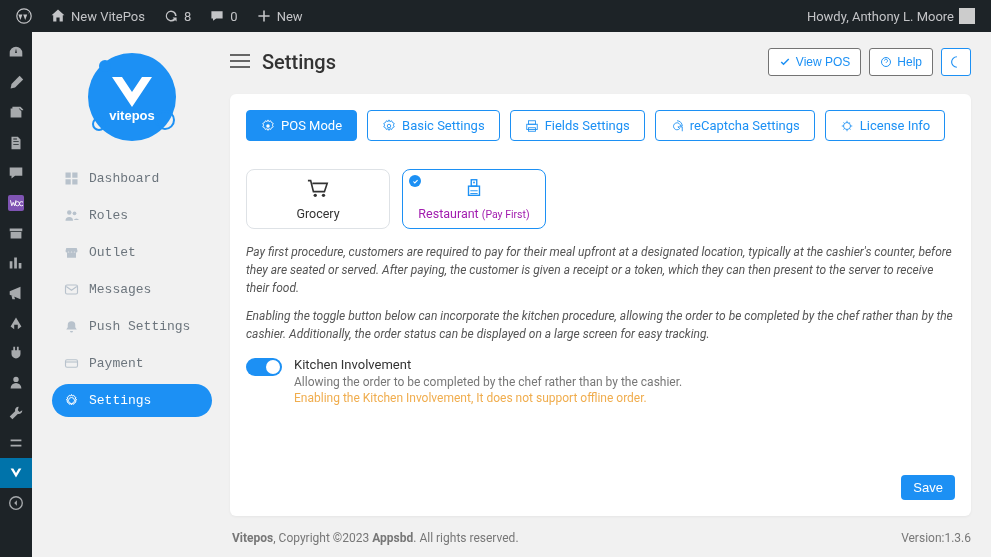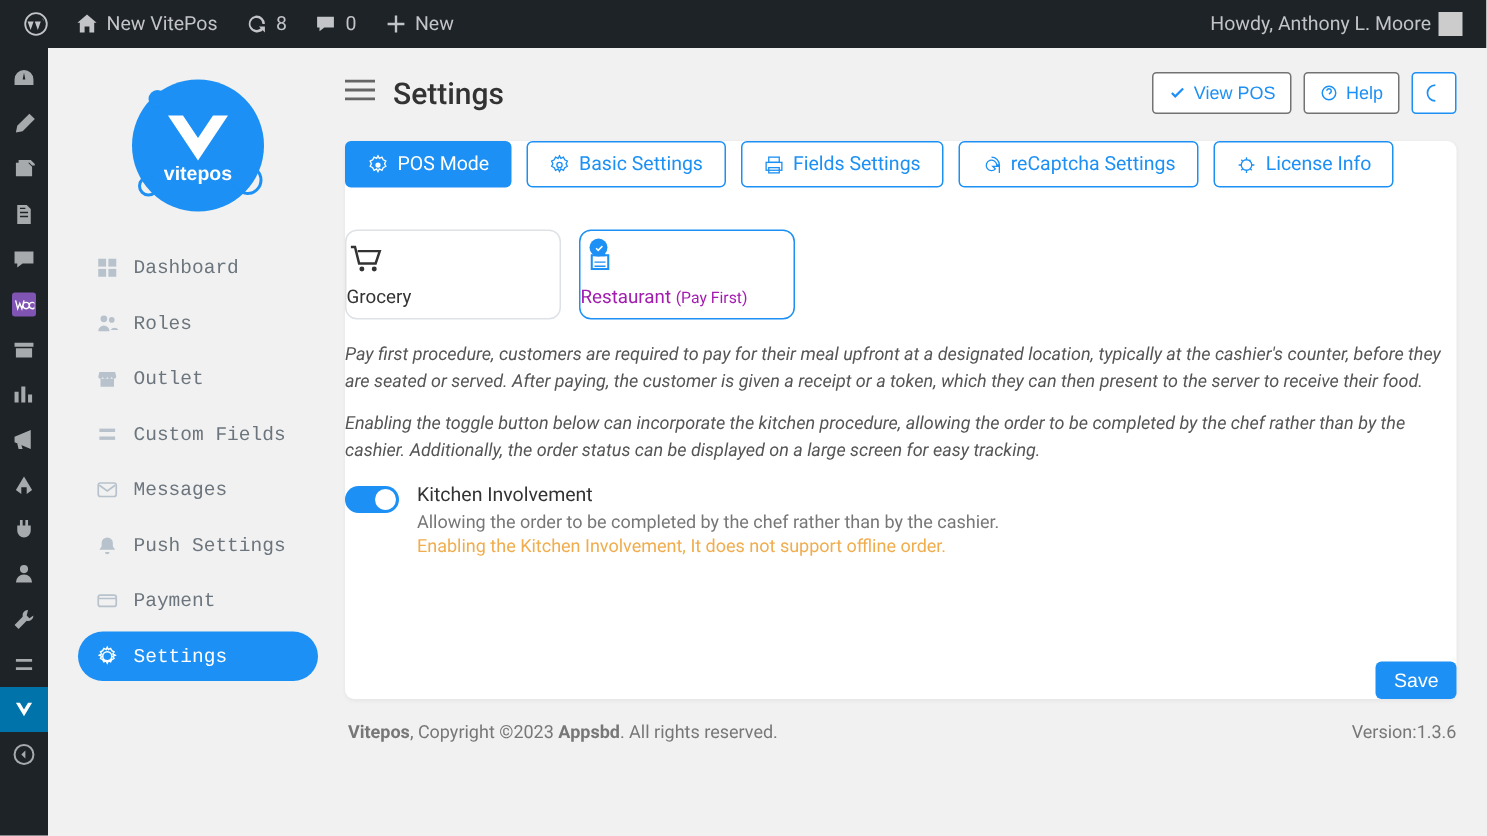--- a/index.html
+++ b/index.html
@@ -40,29 +40,29 @@
     .page-header-left { display: flex; align-items: center; gap: 12px; }
     .page-title { font-size: 20px; font-weight: 500; color: #333; }
     .hamburger { cursor: pointer; }
     .hamburger svg { width: 20px; height: 14px; fill: #666; }
     .page-actions { display: flex; gap: 8px; }
     .btn { border: 1px solid #737373; background: #fff; color: #1c90f4; border-radius: 3px; padding: 5px 10px; font-size: 12px; display: flex; align-items: center; gap: 5px; cursor: pointer; }
     .btn svg { width: 12px; height: 12px; fill: #1c90f4; }
     .btn-icon { border: 1px solid #1c90f4; background: #fff; border-radius: 3px; width: 30px; height: 28px; display: flex; align-items: center; justify-content: center; cursor: pointer; }
     .btn-icon svg { width: 14px; height: 14px; fill: #1c90f4; stroke: #1c90f4; }
     
-    .card { background: #fff; border-radius: 6px; box-shadow: 0 1px 3px rgba(0,0,0,0.05); }
+    .card { background: #fff; border-radius: 6px; padding: 16px; box-shadow: 0 1px 3px rgba(0,0,0,0.05); }
     
     .tab-row { display: flex; gap: 10px; margin-bottom: 28px; }
     .tab-btn { border: 1px solid #1c90f4; background: #fff; color: #1c90f4; border-radius: 4px; padding: 7px 14px; font-size: 13px; display: flex; align-items: center; gap: 6px; cursor: pointer; }
     .tab-btn.active { background: #1c90f4; color: #fff; }
     .tab-btn svg { width: 14px; height: 14px; fill: currentColor; }
     
     .mode-cards { display: flex; gap: 12px; margin-bottom: 14px; }
-    .mode-card { width: 144px; height: 60px; border: 1px solid #dee2e6; border-radius: 8px; display: flex; flex-direction: column; justify-content: center; gap: 4px; cursor: pointer; position: relative; }
+    .mode-card { width: 144px; height: 60px; border: 1px solid #dee2e6; border-radius: 8px; display: flex; flex-direction: column; align-items: center; justify-content: center; gap: 4px; cursor: pointer; position: relative; }
     .mode-card.selected { border-color: #1c90f4; }
     .mode-card-check { position: absolute; top: 5px; left: 6px; width: 12px; height: 12px; background: #1c90f4; border-radius: 50%; display: flex; align-items: center; justify-content: center; }
     .mode-card-check svg { width: 7px; height: 7px; fill: #fff; }
     .mode-card-icon svg { width: 26px; height: 22px; }
     .mode-label { font-size: 12.5px; color: #333; }
     .mode-label.sel { color: #a21caf; }
     .mode-sub { font-size: 10.5px; }
     
     .desc { font-size: 12px; font-style: italic; color: #555; line-height: 1.5; margin-bottom: 10px; }
     
@@ -234,27 +234,20 @@
               <circle cx="14" cy="7" r="2.5"></circle>
               <path d="M2 17a5 5 0 0110 0m1-1a4 4 0 017 0"></path>
             </svg>
             <span>Roles</span>
           </div>
         <div class="vp-nav-item">
             <svg viewBox="0 0 20 20">
               <path d="M3 4h14l1 4a2 2 0 01-4 0 2 2 0 01-4 0 2 2 0 01-4 0 2 2 0 01-4 0zm1 6v7h12v-7"></path>
             </svg>
             <span>Outlet</span>
-          </div>
-        <div class="vp-nav-item">
-            <svg viewBox="0 0 20 20">
-              <rect x="3" y="5" width="14" height="3"></rect>
-              <rect x="3" y="12" width="14" height="3"></rect>
-            </svg>
-            <span>Custom Fields</span>
           </div>
         <div class="vp-nav-item">
             <svg viewBox="0 0 20 20">
               <rect x="2" y="4" width="16" height="12" rx="2" fill="none" stroke="#b8c2cc" stroke-width="1.5"></rect>
               <path d="M3 6l7 5 7-5" fill="none" stroke="#b8c2cc" stroke-width="1.5"></path>
             </svg>
             <span>Messages</span>
           </div>
         <div class="vp-nav-item">
             <svg viewBox="0 0 20 20">

